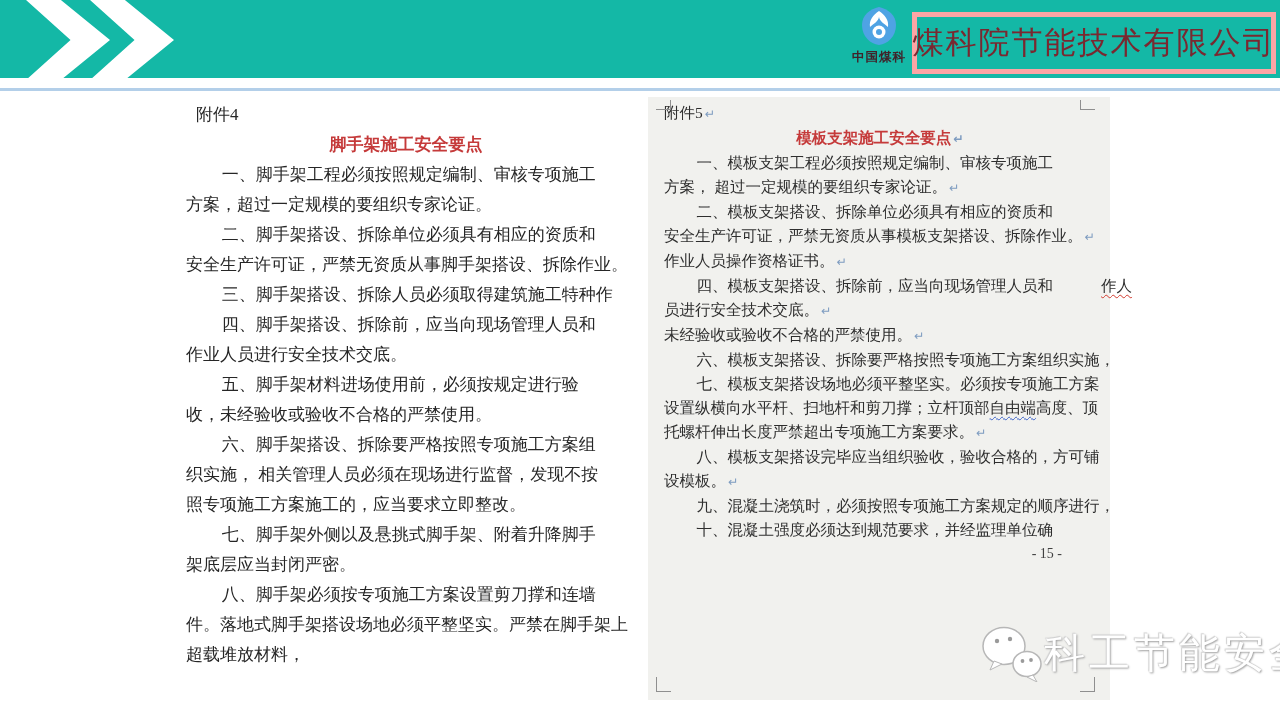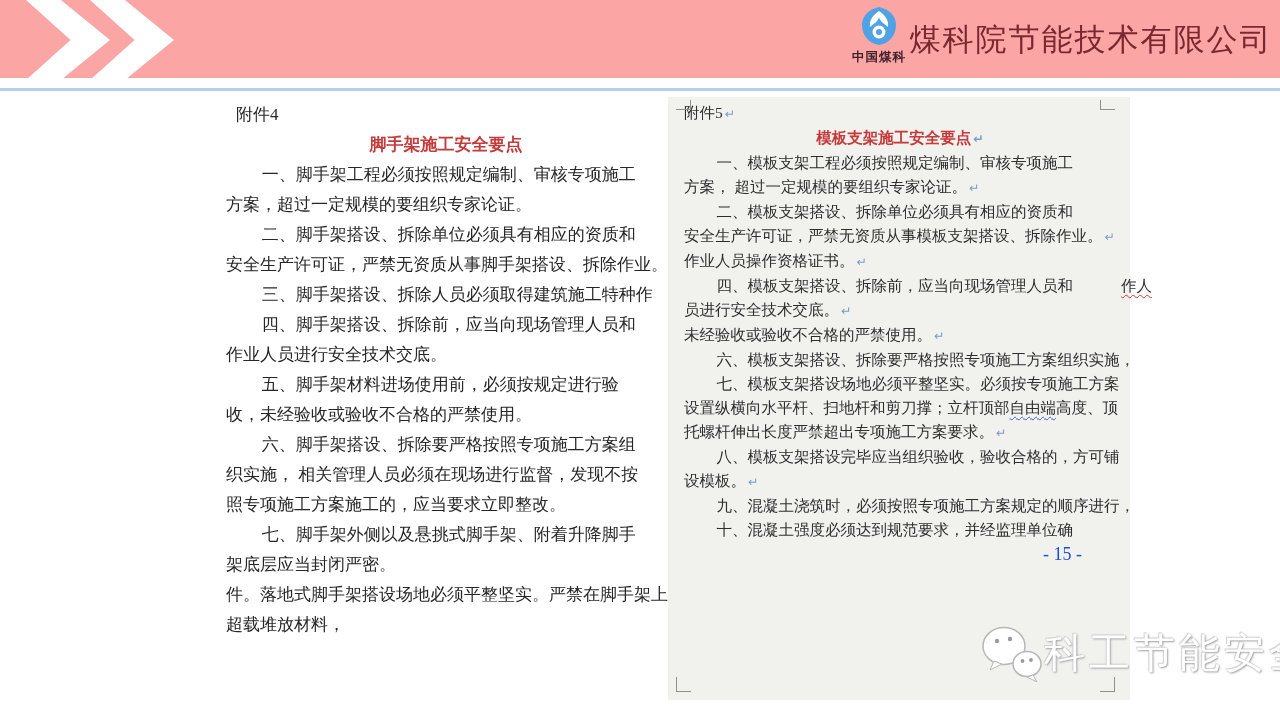--- a/index.html
+++ b/index.html
@@ -1,50 +1,50 @@
 <!DOCTYPE html>
 <html><head>
 <meta charset="utf-8">
 <style>
   html,body{margin:0;padding:0;background:#e8e8e8;}
   .slide{
     position:relative;width:1280px;height:720px;background:#ffffff;
     overflow:hidden;font-family:"Liberation Serif","DejaVu Serif",serif;
   }
   
-  .banner{position:absolute;left:0;top:0;width:1280px;height:78px;background:#fca5a5;overflow:hidden;}
+  .banner{position:absolute;left:0;top:0;width:1280px;height:78px;background:#14b8a6;overflow:hidden;}
   .chev{position:absolute;top:-9px;width:94px;height:98px;background:#ffffff;
     clip-path:polygon(0 0,36% 0,100% 50%,36% 100%,0 100%,58% 50%);}
   .chev1{left:16px;}
   .chev2{left:80px;}
   .banner-line{position:absolute;left:0;top:88px;width:1280px;height:3px;background:#b3cfe9;}
   .logo{position:absolute;left:846px;top:5px;width:66px;text-align:center;}
   .logo-text{font-family:"Liberation Sans","DejaVu Sans",sans-serif;font-size:12.5px;
     font-weight:bold;color:#40232a;letter-spacing:1px;margin-top:-2px;}
   .company-box{position:absolute;left:912px;top:12px;width:354px;height:52px;
-    border:2px solid #fca5a5;display:flex;align-items:center;justify-content:center;
+    border:5px solid #fca5a5;display:flex;align-items:center;justify-content:center;
     font-family:"Liberation Sans","DejaVu Sans",sans-serif;font-size:31px;
     color:#7a2830;letter-spacing:2px;white-space:nowrap;}
   
-  .doc{position:absolute;color:#262626;margin-left:40px;}
+  .doc{position:absolute;color:#262626;}
   .doc .line{white-space:nowrap;}
   .doc .indent{padding-left:2.1em;}
   .doc .center{text-align:center;}
   .doc-left{left:186px;top:100px;width:440px;font-size:17px;}
   .doc-left .line{line-height:30px;}
   .doc-left .doc-label{padding-left:10px;}
-  .doc-right{left:628px;top:97px;width:462px;height:603px;background:#f1f1ee;
+  .doc-right{left:648px;top:97px;width:462px;height:603px;background:#f1f1ee;
     box-sizing:border-box;padding:4px 14px 0 16px;font-size:15.5px;color:#2e2e2e;}
   .doc-right .line{line-height:24px;}
   .doc-title{font-weight:bold;color:#c53a3a;}
   .pilcrow{color:#7e9cc0;font-size:.8em;margin-left:2px;
     font-family:"DejaVu Sans",sans-serif;}
   .spell{text-decoration:underline wavy 1px #d23b2f;text-underline-offset:3px;padding-left:48px;}
   .gram{text-decoration:underline wavy 1px #3b62c9;text-underline-offset:3px;}
-  .pageno{text-align:right;padding-right:34px;color:#1d4ed8;font-size:18px;}
+  .pageno{text-align:right;padding-right:34px;color:#404040;font-size:14px;}
   
   .cm{position:absolute;width:14px;height:9px;}
   .cm-tl{left:8px;top:3px;border-bottom:1px solid #8f8f8f;border-right:1px solid #8f8f8f;}
   .cm-tr{left:432px;top:3px;border-bottom:1px solid #8f8f8f;border-left:1px solid #8f8f8f;}
   .cm-bl{left:8px;top:580px;border-bottom:1px solid #8f8f8f;border-left:1px solid #8f8f8f;height:14px;}
   .cm-br{left:432px;top:580px;border-bottom:1px solid #8f8f8f;border-right:1px solid #8f8f8f;height:14px;}
   
   .watermark{position:absolute;left:980px;top:624px;display:flex;align-items:center;z-index:5;}
   .wm-text{font-family:"Liberation Sans","DejaVu Sans",sans-serif;font-size:41px;
     color:#ffffff;letter-spacing:4px;white-space:nowrap;
@@ -84,20 +84,21 @@
         <div class="line indent"><span>三、脚手架搭设、拆除人员必须取得建筑施工特种作</span></div>
         <div class="line indent"><span>四、脚手架搭设、拆除前，应当向现场管理人员和</span></div>
         <div class="line"><span>作业人员进行安全技术交底。</span></div>
         <div class="line indent"><span>五、脚手架材料进场使用前，必须按规定进行验</span></div>
         <div class="line"><span>收，未经验收或验收不合格的严禁使用。</span></div>
         <div class="line indent"><span>六、脚手架搭设、拆除要严格按照专项施工方案组</span></div>
         <div class="line"><span>织实施， 相关管理人员必须在现场进行监督，发现不按</span></div>
         <div class="line"><span>照专项施工方案施工的，应当要求立即整改。</span></div>
         <div class="line indent"><span>七、脚手架外侧以及悬挑式脚手架、附着升降脚手</span></div>
         <div class="line"><span>架底层应当封闭严密。</span></div>
+        <div class="line indent"><span>八、脚手架必须按专项施工方案设置剪刀撑和连墙</span></div>
         <div class="line"><span>件。落地式脚手架搭设场地必须平整坚实。严禁在脚手架上</span></div>
         <div class="line"><span>超载堆放材料，</span></div>
       </div>
   </div>
 
   <div class="doc doc-right">
     <span class="cm cm-tl"></span>
     <span class="cm cm-tr"></span>
     <span class="cm cm-bl"></span>
     <span class="cm cm-br"></span>

